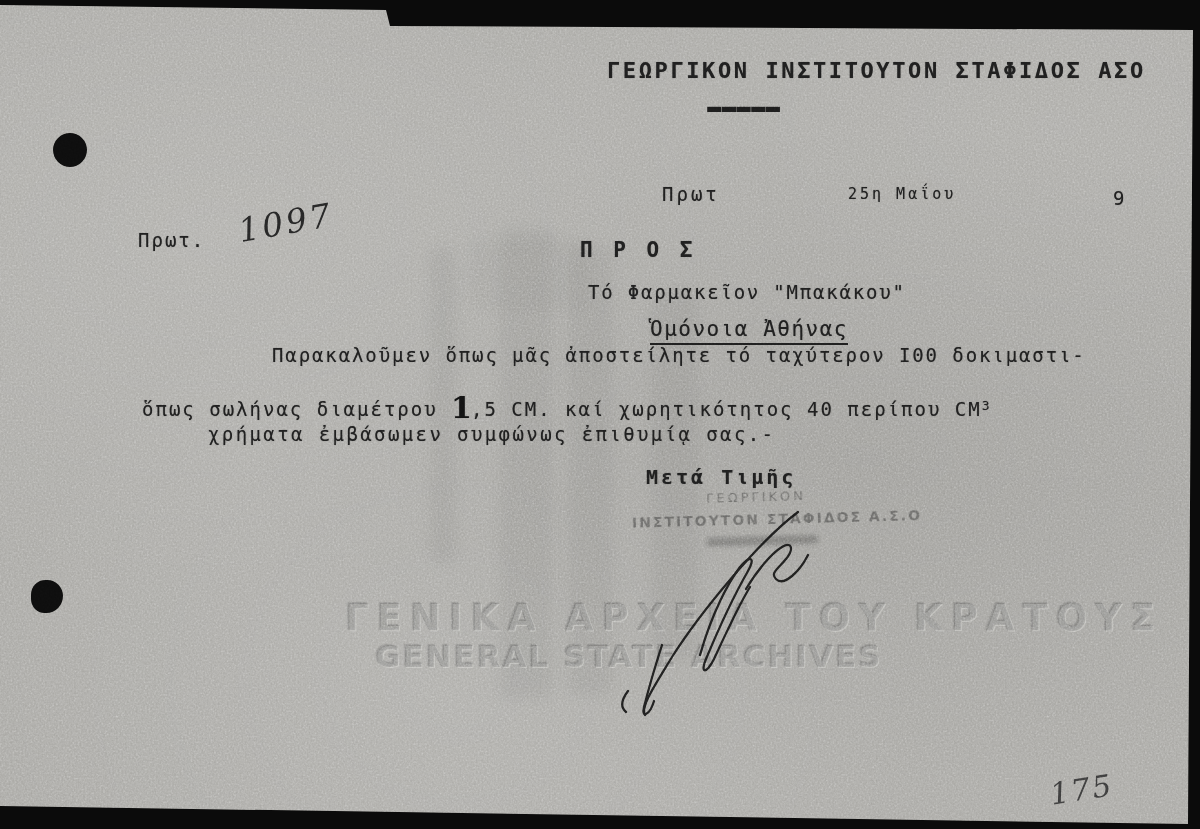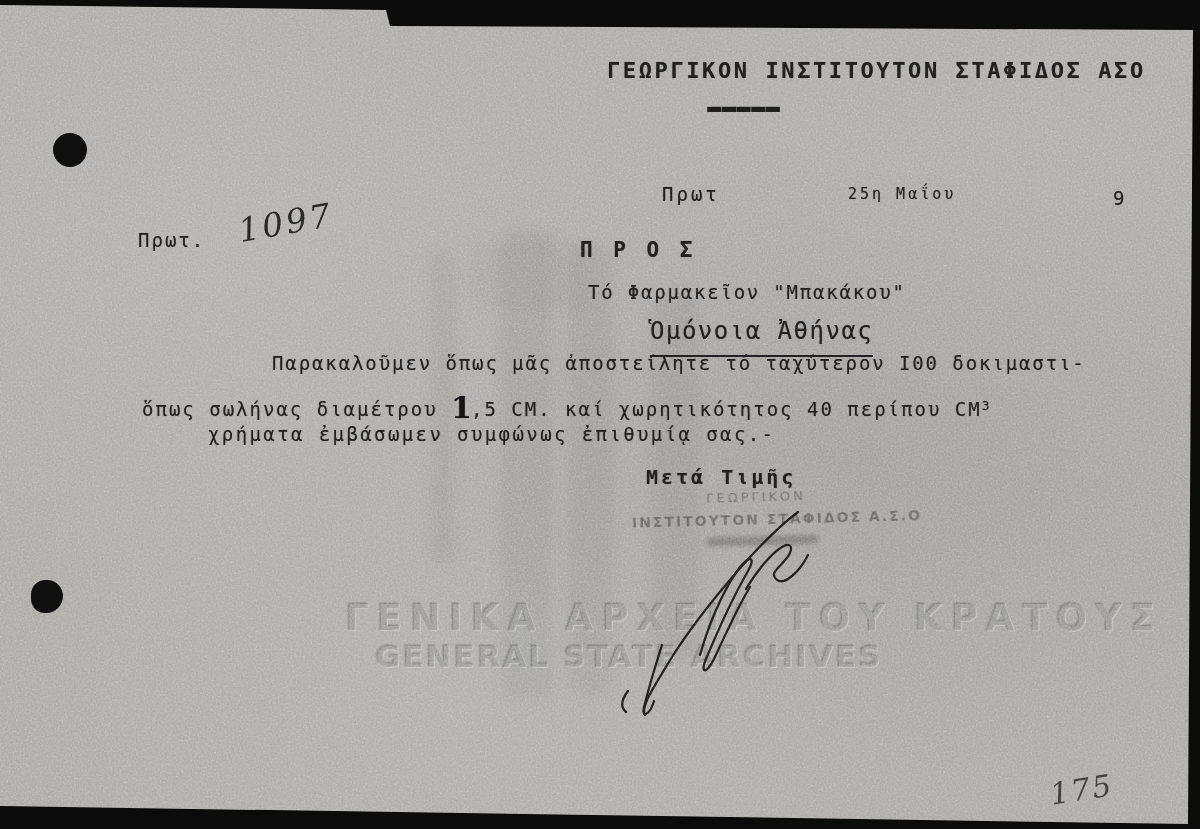--- a/index.html
+++ b/index.html
@@ -57,24 +57,24 @@
 
     <div class="typed abs" style="left:662px;top:183px;font-size:19px;letter-spacing:3px;">Πρωτ</div>
     <div class="typed abs" style="left:848px;top:185px;font-size:15px;letter-spacing:3px;">25η Μαΐου</div>
     <div class="typed abs" style="left:1113px;top:187px;font-size:19px;">9</div>
 
     <div class="typed abs" style="left:138px;top:213px;font-size:19px;letter-spacing:2px;margin-top:16px;">Πρωτ.</div>
     <div class="hand abs" style="left:238px;top:203px;font-size:33px;transform:rotate(-10deg);letter-spacing:3px;">1097</div>
 
     <div class="typed abs" style="left:580px;top:238px;font-size:21px;letter-spacing:4px;font-weight:bold;">Π Ρ Ο Σ</div>
     <div class="typed abs" style="left:588px;top:281px;font-size:19px;letter-spacing:1.8px;">Τό Φαρμακεῖον "Μπακάκου"</div>
-    <div class="typed abs" style="left:650px;top:317px;font-size:24px;letter-spacing:1.5px;border-bottom:2.5px solid #1d1d1d;padding-bottom:10px;">Ὁμόνοια Ἀθήνας</div>
+    <div class="typed abs" style="left:650px;top:317px;font-size:21px;letter-spacing:1.5px;border-bottom:2.5px solid #1d1d1d;padding-bottom:2px;">Ὁμόνοια Ἀθήνας</div>
 
     <div>
-      <div class="typed abs" style="left:272px;top:352px;font-size:19px;letter-spacing:1.9px;">Παρακαλοῦμεν ὅπως μᾶς ἀποστείλητε τό ταχύτερον I00 δοκιμαστι-</div>
+      <div class="typed abs" style="left:272px;top:344px;font-size:19px;letter-spacing:1.9px;">Παρακαλοῦμεν ὅπως μᾶς ἀποστείλητε τό ταχύτερον I00 δοκιμαστι-</div>
       <div class="typed abs" style="left:142px;top:388px;font-size:19px;letter-spacing:2px;"><span>ὅπως σωλήνας διαμέτρου </span><span class="bold-one">1</span><span>,5 CM. καί χωρητικότητος 40 περίπου CM</span><sup class="vol">3</sup></div>
       <div class="typed abs" style="left:208px;top:423px;font-size:19px;letter-spacing:2.4px;">χρήματα ἐμβάσωμεν συμφώνως ἐπιθυμίᾳ σας.-</div>
     </div>
 
     <div class="typed abs" style="left:646px;top:465px;font-size:20px;letter-spacing:3px;font-weight:bold;">Μετά Τιμῆς</div>
 
     <div style="position:absolute;left:0;top:0;transform:rotate(-1.5deg);">
       <div class="stamp abs" style="left:693px;top:509px;font-size:13px;letter-spacing:3px;">ΓΕΩΡΓΙΚΟΝ</div>
       <div class="stamp abs" style="left:618px;top:531px;font-size:14px;letter-spacing:2px;font-weight:bold;">ΙΝΣΤΙΤΟΥΤΟΝ ΣΤΑΦΙΔΟΣ Α.Σ.Ο</div>
       <div class="abs" style="left:692px;top:556px;width:112px;height:9px;background:rgba(52,52,52,.35);filter:blur(2px);border-radius:4px;"></div>

